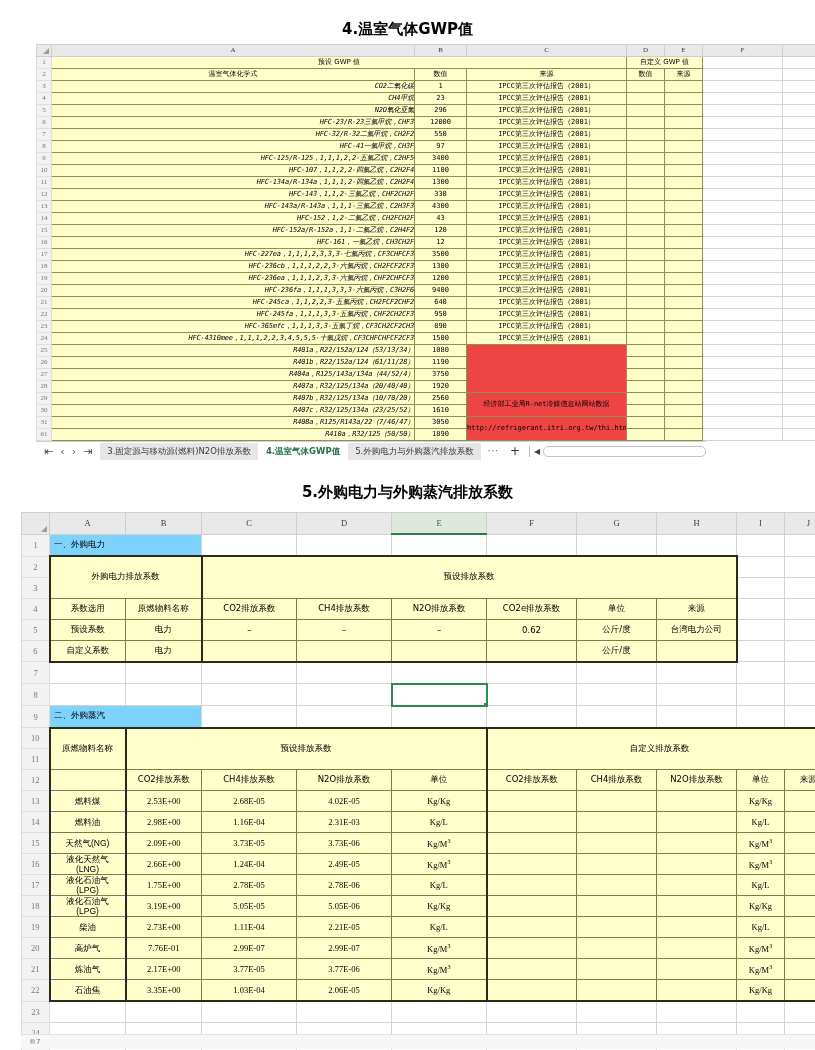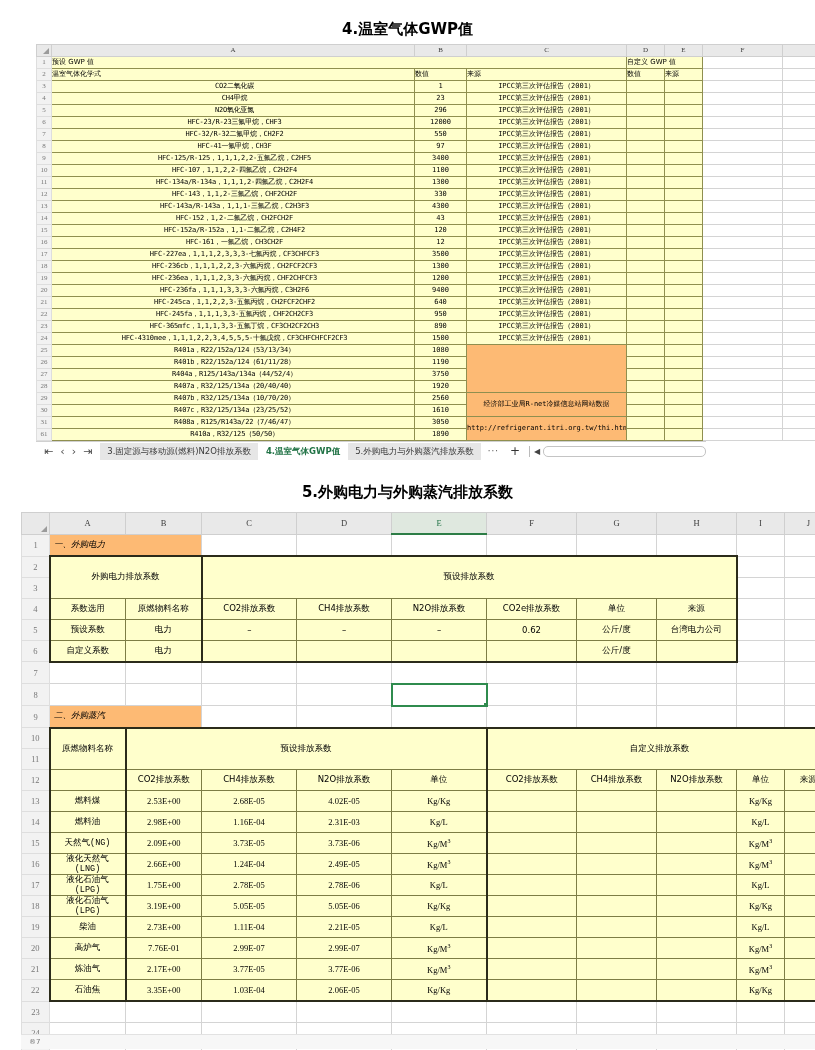--- a/index.html
+++ b/index.html
@@ -92,30 +92,30 @@
     position: absolute;
     left: 36px;
     top: 44px;
     width: 670px;
   }
   #t1 { width: 670px; }
   #t1 td { height: 11px; font-size: 7px; line-height: 11px; }
   #t1 .rowhead { width: 15px; height: 11px; }
   .c-yellow { background: #ffffcc; border: 1px solid #8f8f4f !important; }
   .c-blank  { background: #ffffff; }
-  .t1-name  { text-align: center; padding-left: 3px !important;
+  .t1-name  { text-align: right; padding-left: 3px !important;
               font-family: "DejaVu Sans Mono", "Liberation Mono", monospace;
-              font-size: 6.2px; letter-spacing: -0.2px; }
+              font-size: 6.2px; letter-spacing: -0.2px; font-style: italic; }
   .t1-num, .t1-src { text-align: center;
               font-family: "DejaVu Sans Mono", "Liberation Mono", monospace;
               font-size: 6.2px; }
-  .t1-hdr { text-align: left; font-weight: bold; font-size: 7px;
+  .t1-hdr { text-align: center; font-weight: bold; font-size: 7px;
             font-family: "DejaVu Sans", "Liberation Sans", sans-serif; }
   .t1-srcmerge {
-    background: #fdba74;
+    background: #ef4444;
     border: 1px solid #8f8f4f !important;
     text-align: center;
     font-size: 6px;
     line-height: 8px;
     white-space: normal;
     font-family: "DejaVu Sans Mono", "Liberation Mono", monospace;
   }
 
   
   .tabbar {
@@ -161,25 +161,25 @@
   #t2 td { height: 20px; font-size: 8.5px; }
   #t2 .rowhead { width: 28px; }
   .y2 { background: #ffffcc; border: 1px solid #7d7d45 !important; text-align: center; }
   .y2.thickR { border-right: 2px solid #2b2b1a !important; }
   .y2.thickT { border-top: 2px solid #2b2b1a !important; }
   .y2.thickB { border-bottom: 2px solid #2b2b1a !important; }
   .y2.thickL { border-left: 2px solid #2b2b1a !important; }
   .hdr-sm    { font-size: 7px;   font-family: "DejaVu Sans", "Liberation Sans", sans-serif; }
   .hdr-md    { font-size: 8px;   font-family: Liberation Mono, monospace; }
   .val-ser   { font-size: 9px;   font-family: "Liberation Serif", serif; }
-  .lab-ser   { font-size: 8px;   font-family: Liberation Mono, monospace;
-               white-space: normal; line-height: 10px; }
+  .lab-ser   { font-size: 8px;   font-family: Liberation Sans, sans-serif;
+               white-space: normal; line-height: 10px; border-radius: 9px; }
   .sec-head  { text-align: left; padding-left: 4px !important;
                font-size: 11px; font-family: "DejaVu Sans", "Liberation Sans", sans-serif;
-               background: #fdba74; font-style: italic; }
+               background: #7dd3fc; }
   .empty-cell { background: #ffffff; }
   .selected-cell {
     background: #ffffff;
     border: 2px solid #2f8b4e !important;
     position: relative;
   }
   .selected-cell::after {
     content: "";
     position: absolute;
     right: -3px; bottom: -3px;

